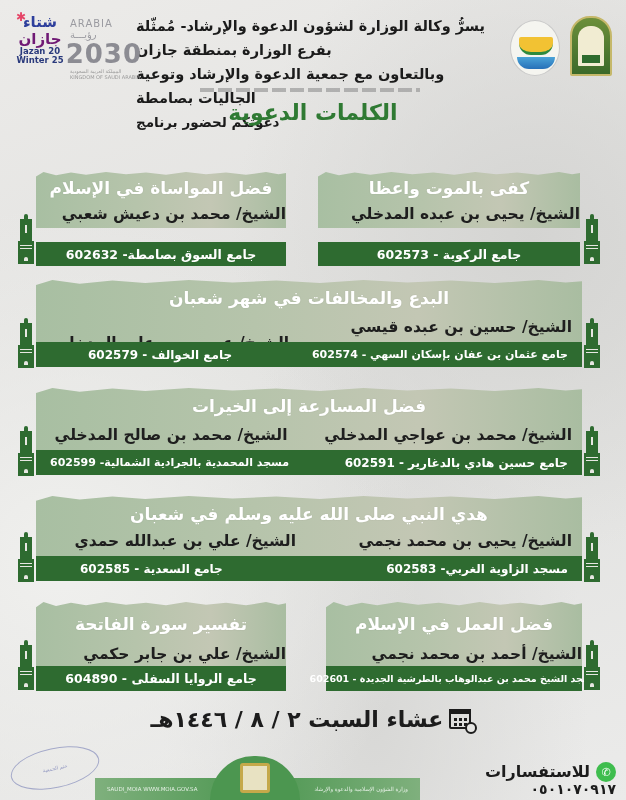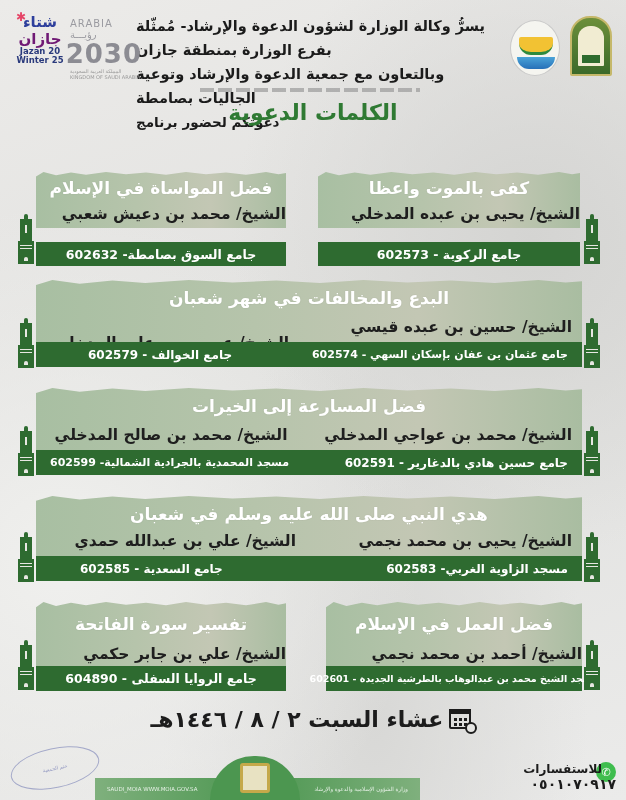--- a/index.html
+++ b/index.html
@@ -121,21 +121,21 @@
   }
   .footer-dome .emb { width: 30px; height: 30px; background: #e8e2c2; border: 3px solid #c5a94a; border-radius: 3px; }
   .stamp {
     position: absolute; left: 10px; top: 748px; width: 90px; height: 40px;
     border: 1.5px solid #6b74b0; border-radius: 50%; transform: rotate(-12deg); opacity: .55;
     display: flex; align-items: center; justify-content: center; color: #4a54a0; font-size: 5px; text-align: center;
   }
   .inquiries {
     position: absolute; right: 10px; top: 762px; text-align: right; color: #1c1c1c; font-weight: bold;
   }
-  .inquiries .lbl { font-size: 12px; margin-right: 14px; }
+  .inquiries .lbl { font-size: 16px; margin-right: 26px; }
   .inquiries .num { font-size: 14px; letter-spacing: 1px; }
   .wa-icon {
     position: absolute; right: 10px; top: 762px; width: 20px; height: 20px; border-radius: 50%; background: #3fbd4e;
     display: flex; align-items: center; justify-content: center; color: #fff; font-size: 11px;
   }
 </style>
 </head>
 <body>
 
 <div class="header">

